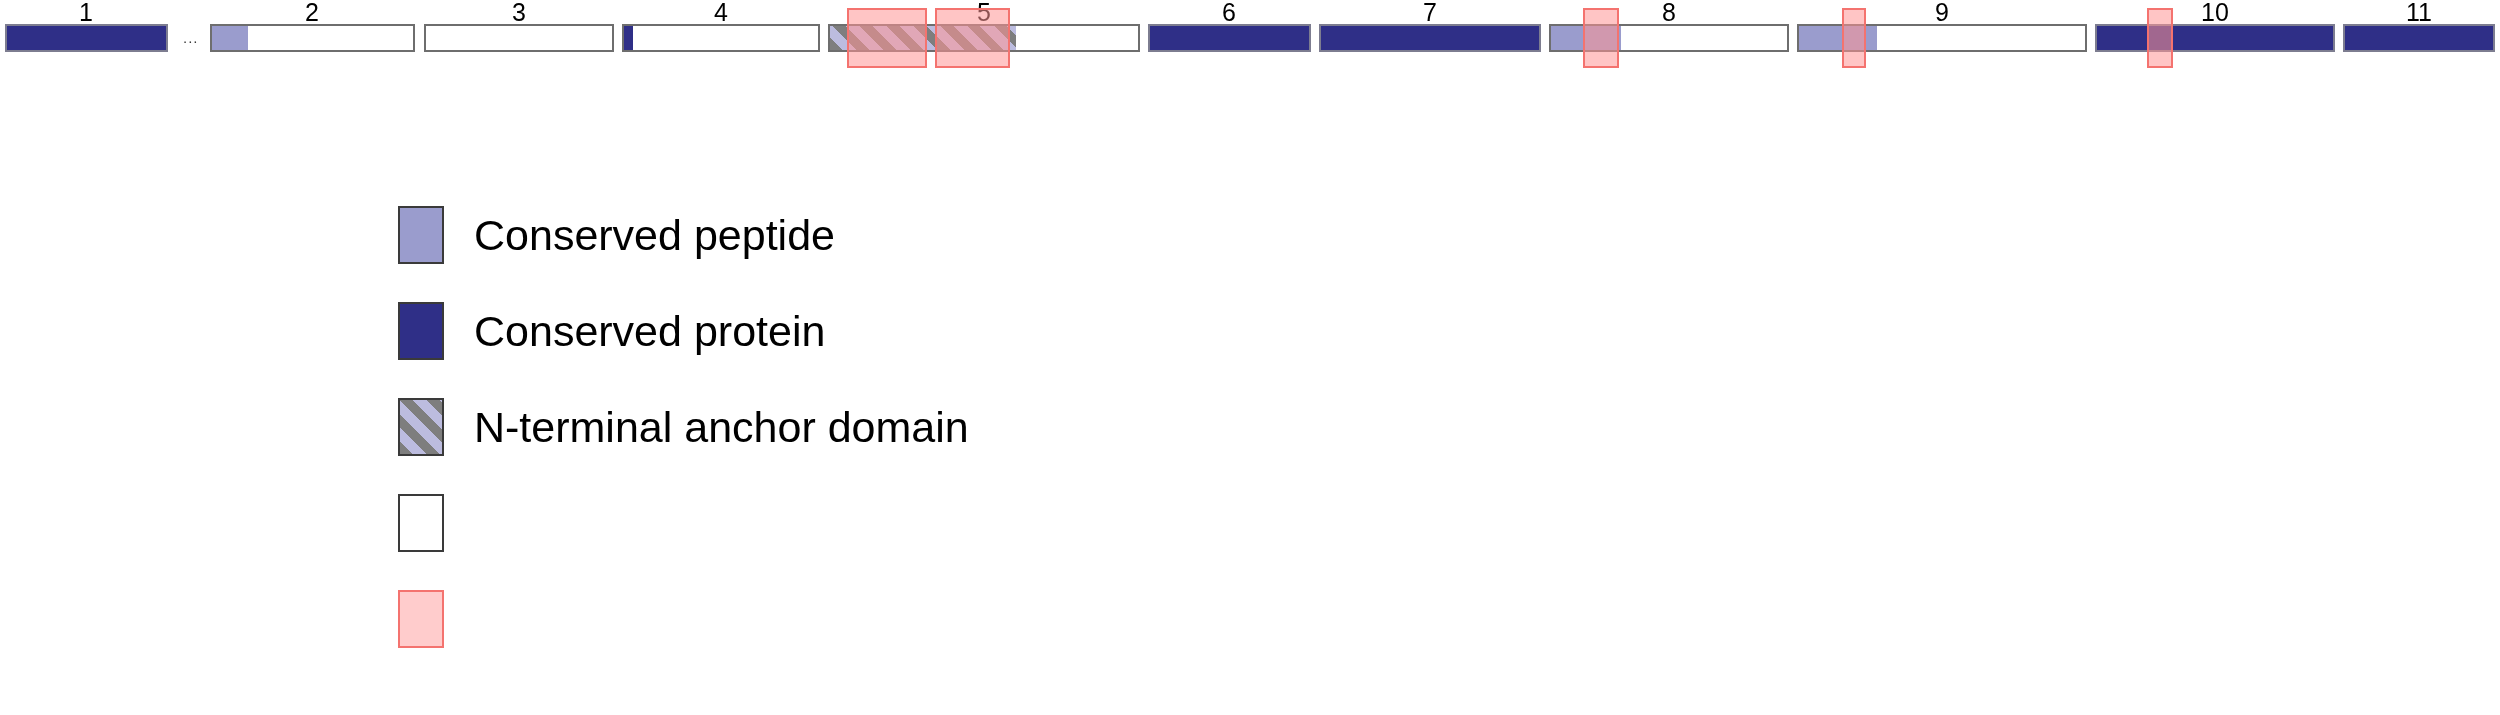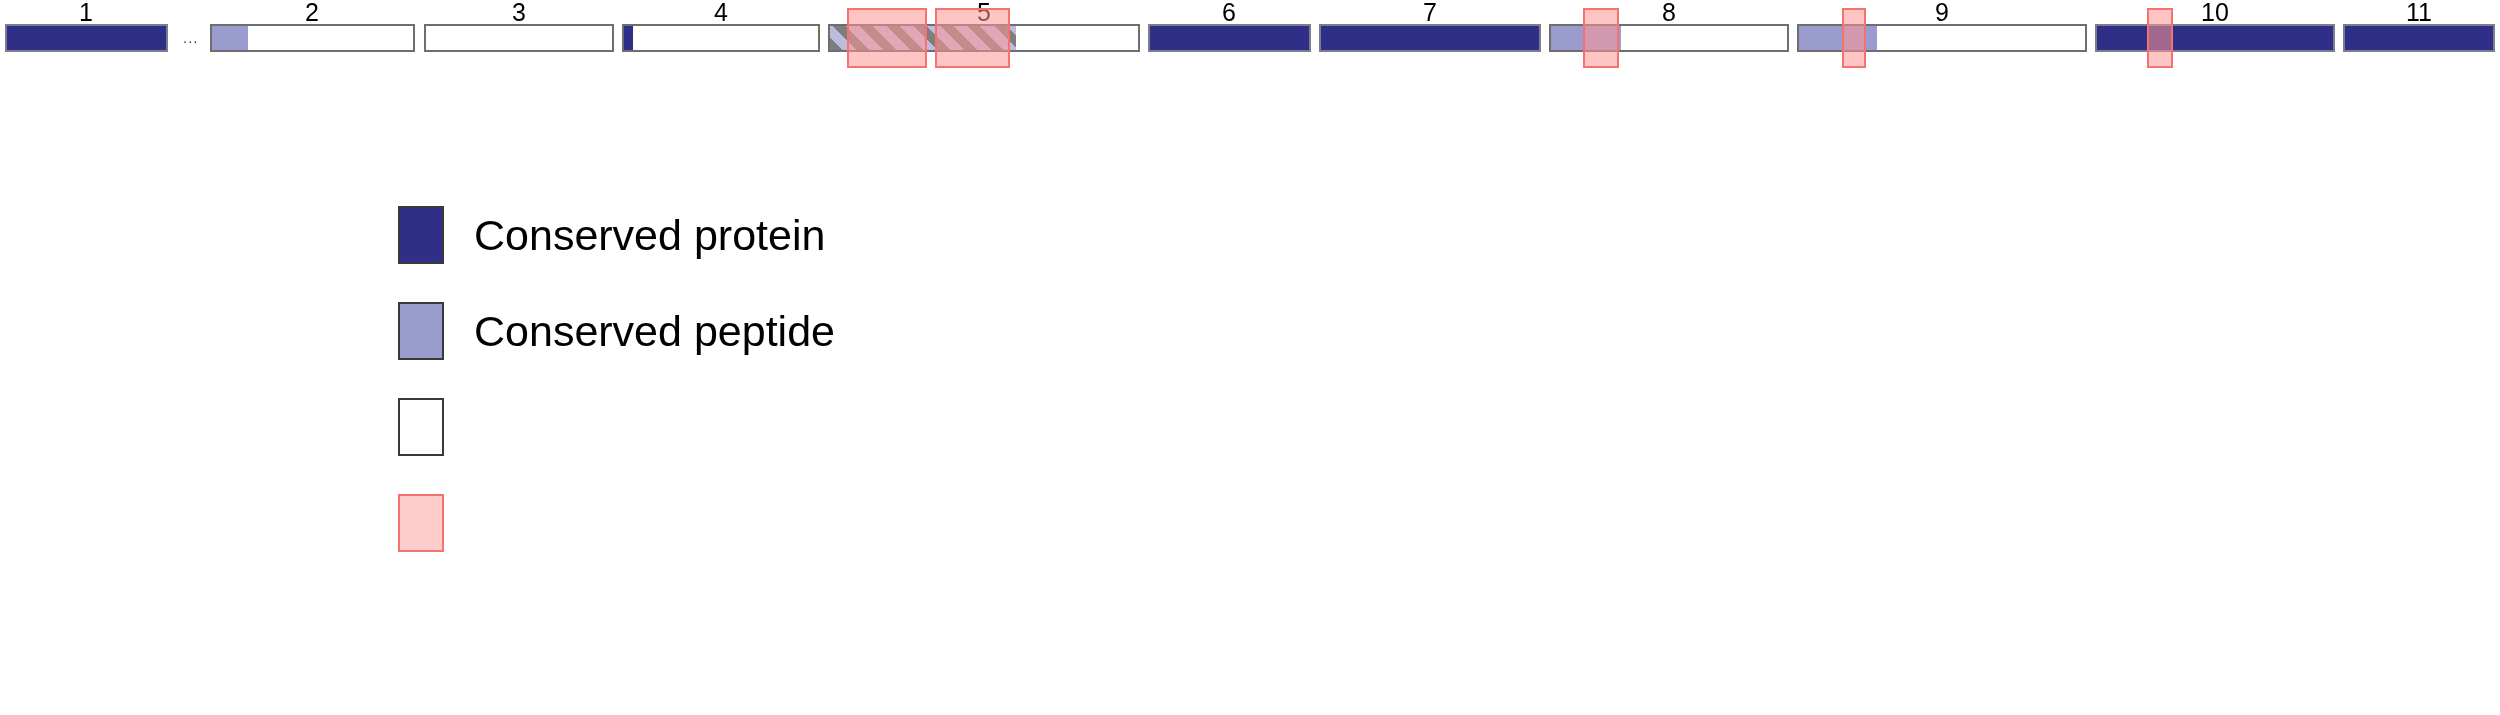--- a/index.html
+++ b/index.html
@@ -159,26 +159,30 @@
     <div class="t4gp10" style="left: 847px; width: 80px;"></div>
     <div class="t4gp10" style="left: 935px; width: 75px;"></div>
     <div class="t4gp10" style="left: 1583px; width: 36px;"></div>
     <div class="t4gp10" style="left: 1842px; width: 24px;"></div>
     <div class="t4gp10" style="left: 2147px; width: 26px;"></div>
     <div id="gene-ellipsis" style="left: 183px;">...</div>
   </div>
 
 <div id="legend">
     <div class="legend-row">
+      <div class="legend-swatch sw-conserved-peptide"></div>
+      <div class="legend-label">Conserved peptide</div>
+    </div>
+    <div class="legend-row">
       <div class="legend-swatch sw-conserved-protein"></div>
       <div class="legend-label">Conserved protein</div>
     </div>
     <div class="legend-row">
-      <div class="legend-swatch sw-conserved-peptide"></div>
-      <div class="legend-label">Conserved peptide</div>
+      <div class="legend-swatch sw-anchor"></div>
+      <div class="legend-label">N-terminal anchor domain</div>
     </div>
     <div class="legend-row">
       <div class="legend-swatch sw-depolymerase"></div>
     </div>
     <div class="legend-row">
       <div class="legend-swatch sw-t4gp10"></div>
     </div>
   </div>
 
 </body></html>

